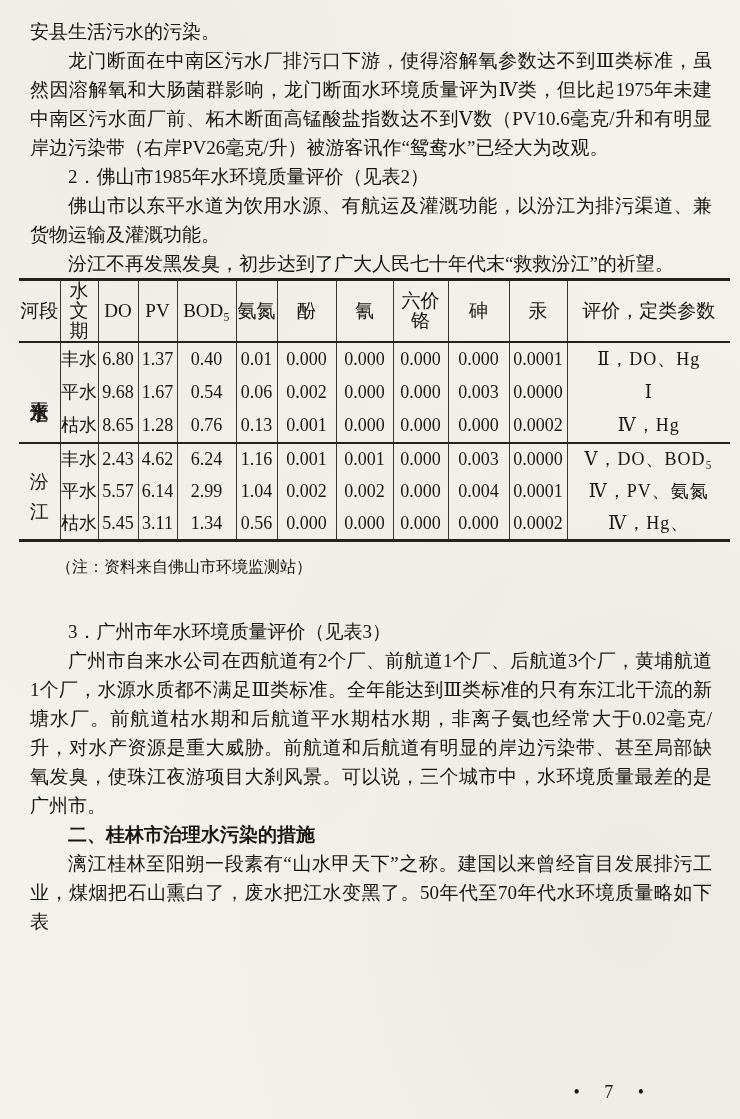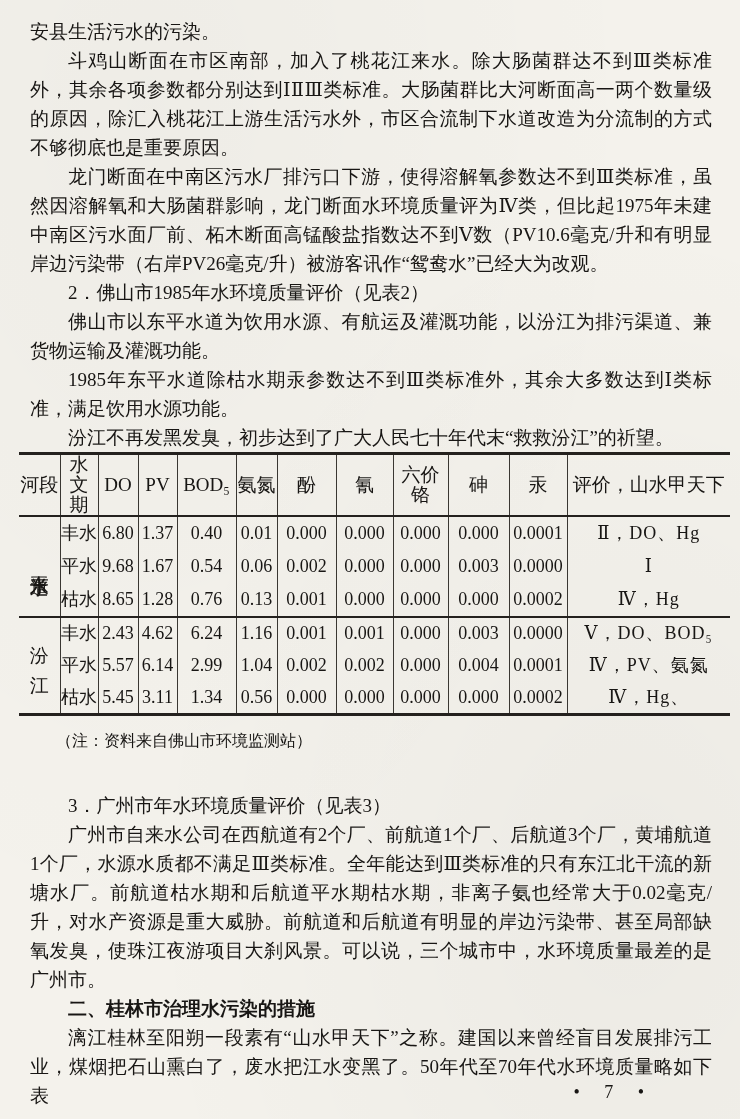--- a/index.html
+++ b/index.html
@@ -80,25 +80,23 @@
     letter-spacing:10px;
     white-space:nowrap;
   }
 </style>
 </head>
 <body>
 
 <div class="page">
 
   <p>安县生活污水的污染。</p>
-  <p class="indent">斗鸡山断面在市区南部，加入了桃花江来水。除大肠菌群达不到Ⅲ类标准外，其余各项参数都分别达到ⅠⅡⅢ类标准。大肠菌群比大河断面高一两个数量级的原因，除汇入桃花江上游生活污水外，市区合流制下水道改造为分流制的方式不够彻底也是重要原因。</p>
   <p class="indent">龙门断面在中南区污水厂排污口下游，使得溶解氧参数达不到Ⅲ类标准，虽然因溶解氧和大肠菌群影响，龙门断面水环境质量评为Ⅳ类，但比起1975年未建中南区污水面厂前、柘木断面高锰酸盐指数达不到Ⅴ数（PV10.6毫克/升和有明显岸边污染带（右岸PV26毫克/升）被游客讯作“鸳鸯水”已经大为改观。</p>
   <p class="indent">2．佛山市1985年水环境质量评价（见表2）</p>
   <p class="indent">佛山市以东平水道为饮用水源、有航运及灌溉功能，以汾江为排污渠道、兼货物运输及灌溉功能。</p>
-  <p class="indent">1985年东平水道除枯水期汞参数达不到Ⅲ类标准外，其余大多数达到Ⅰ类标准，满足饮用水源功能。</p>
   <p class="indent">汾江不再发黑发臭，初步达到了广大人民七十年代末“救救汾江”的祈望。</p>
 
 
   <table class="wq">
     <colgroup>
       <col style="width:41px">
         <col style="width:38px">
         <col style="width:40px">
         <col style="width:39px">
       <col style="width:59px">
@@ -116,21 +114,21 @@
         <th class="bl">水文期</th>
         <th class="bl">DO</th>
         <th class="bl">PV</th>
         <th class="bl">BOD₅</th>
         <th class="bl">氨氮</th>
         <th class="bl">酚</th>
         <th class="bl">氰</th>
         <th class="bl">六价铬</th>
         <th class="bl">砷</th>
         <th class="bl">汞</th>
-        <th class="bl">评价，山水甲天下</th>
+        <th class="bl">评价，定类参数</th>
       </tr>
     </thead>
     <tbody>
       <tr>
         <td class="river" rowspan="3"><span class="vert tight">东平水道</span></td>
         <td>丰水</td>
         <td class="bl num">6.80</td>
         <td class="bl num">1.37</td>
         <td class="bl num">0.40</td>
         <td class="bl num">0.01</td>

